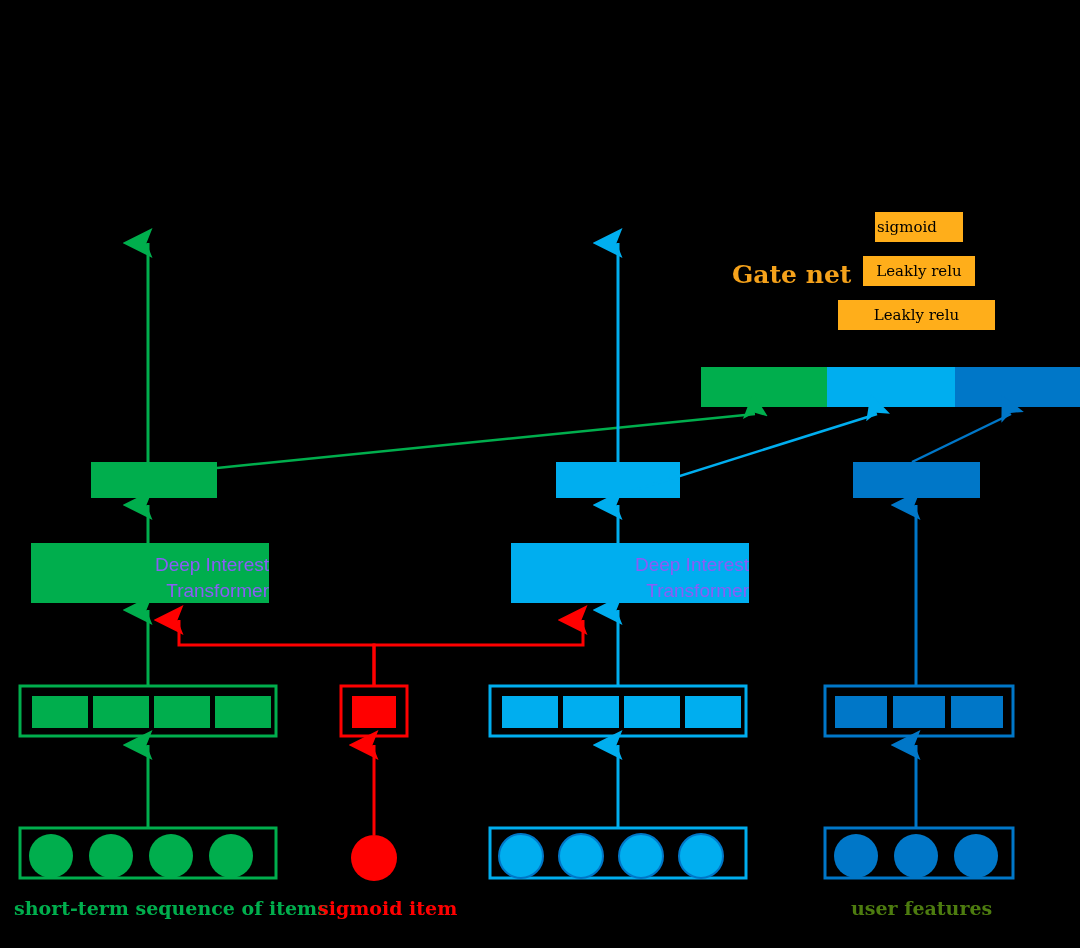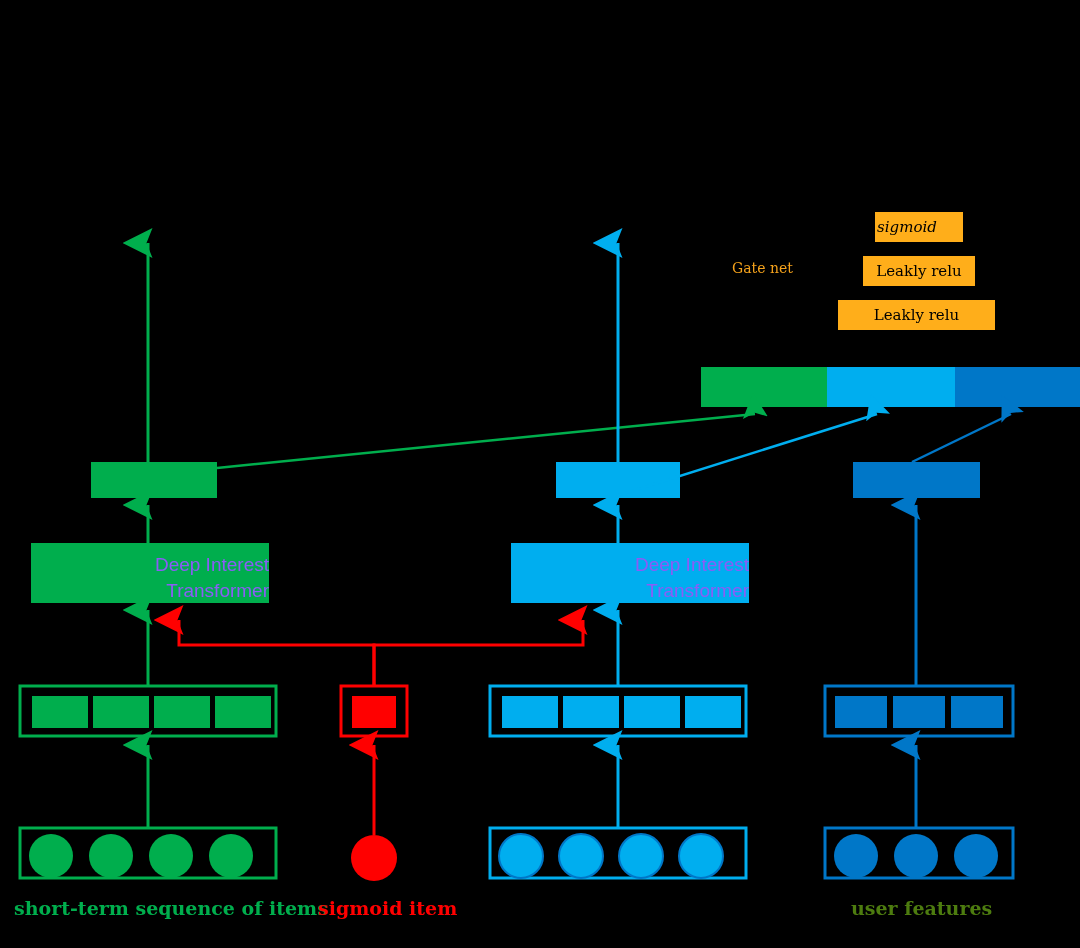--- a/index.html
+++ b/index.html
@@ -42,22 +42,22 @@
     line-height: 1.35;
   }
   .gatetext {
     font-family: "DejaVu Serif", serif;
     font-size: 15px;
     color: #000000;
     text-align: center;
   }
   .gatenet {
     font-family: "DejaVu Serif", serif;
-    font-weight: normal;
-    font-size: 14px;
+    font-weight: bold;
+    font-size: 25px;
     color: #F5A21B;
   }
 </style>
 </head>
 <body>
 
 <div id="canvas">
 
   <svg class="layer" viewBox="0 0 1080 948">
     <defs>
@@ -188,21 +188,21 @@
     <div>Transformer</div>
   </div>
 
   <div class="lbl boxtext" style="left:511px; top:552px; width:238px;">
     <div>Deep Interest</div>
     <div>Transformer</div>
   </div>
 
   <div class="lbl gatenet" style="left:732px; top:260px;">Gate net</div>
 
-  <div class="lbl gatetext" style="left:875px; top:218px; width:64px;font-style:italic;">sigmoid</div>
+  <div class="lbl gatetext" style="left:875px; top:218px; width:64px;">sigmoid</div>
   <div class="lbl gatetext" style="left:863px; top:262px; width:112px;">Leakly relu</div>
   <div class="lbl gatetext" style="left:838px; top:306px; width:157px;">Leakly relu</div>
 
   <div class="lbl caption" style="left:14px; top:897px; color:#00AE4D;">short-term sequence of items</div>
 
   <div class="lbl caption" style="left:318px; top:897px; color:#FF0000;">sigmoid item</div>
 
 
   <div class="lbl caption" style="left:851px; top:897px; color:#4d7c0f;">user features</div>
 

